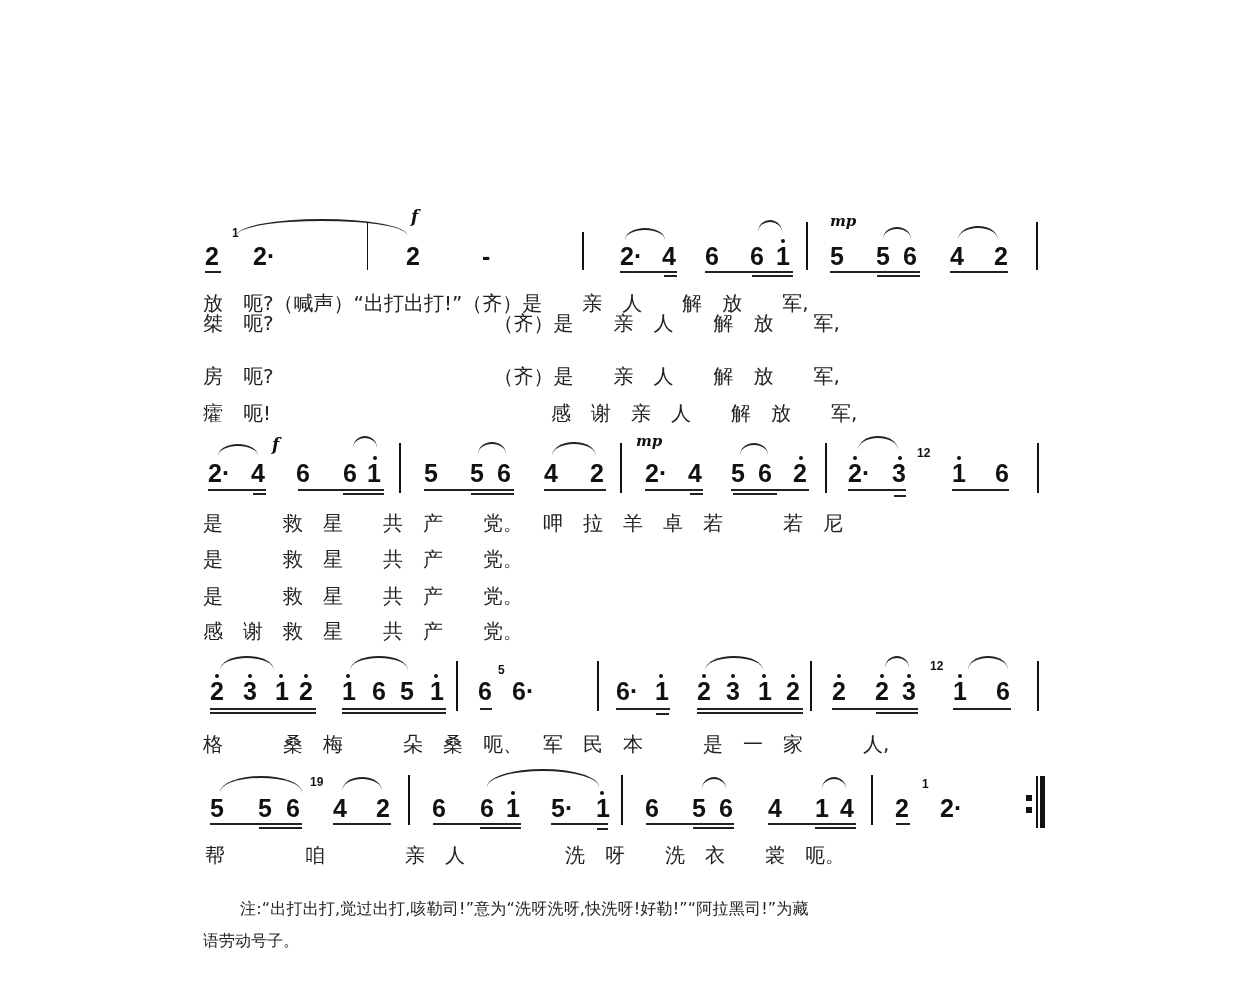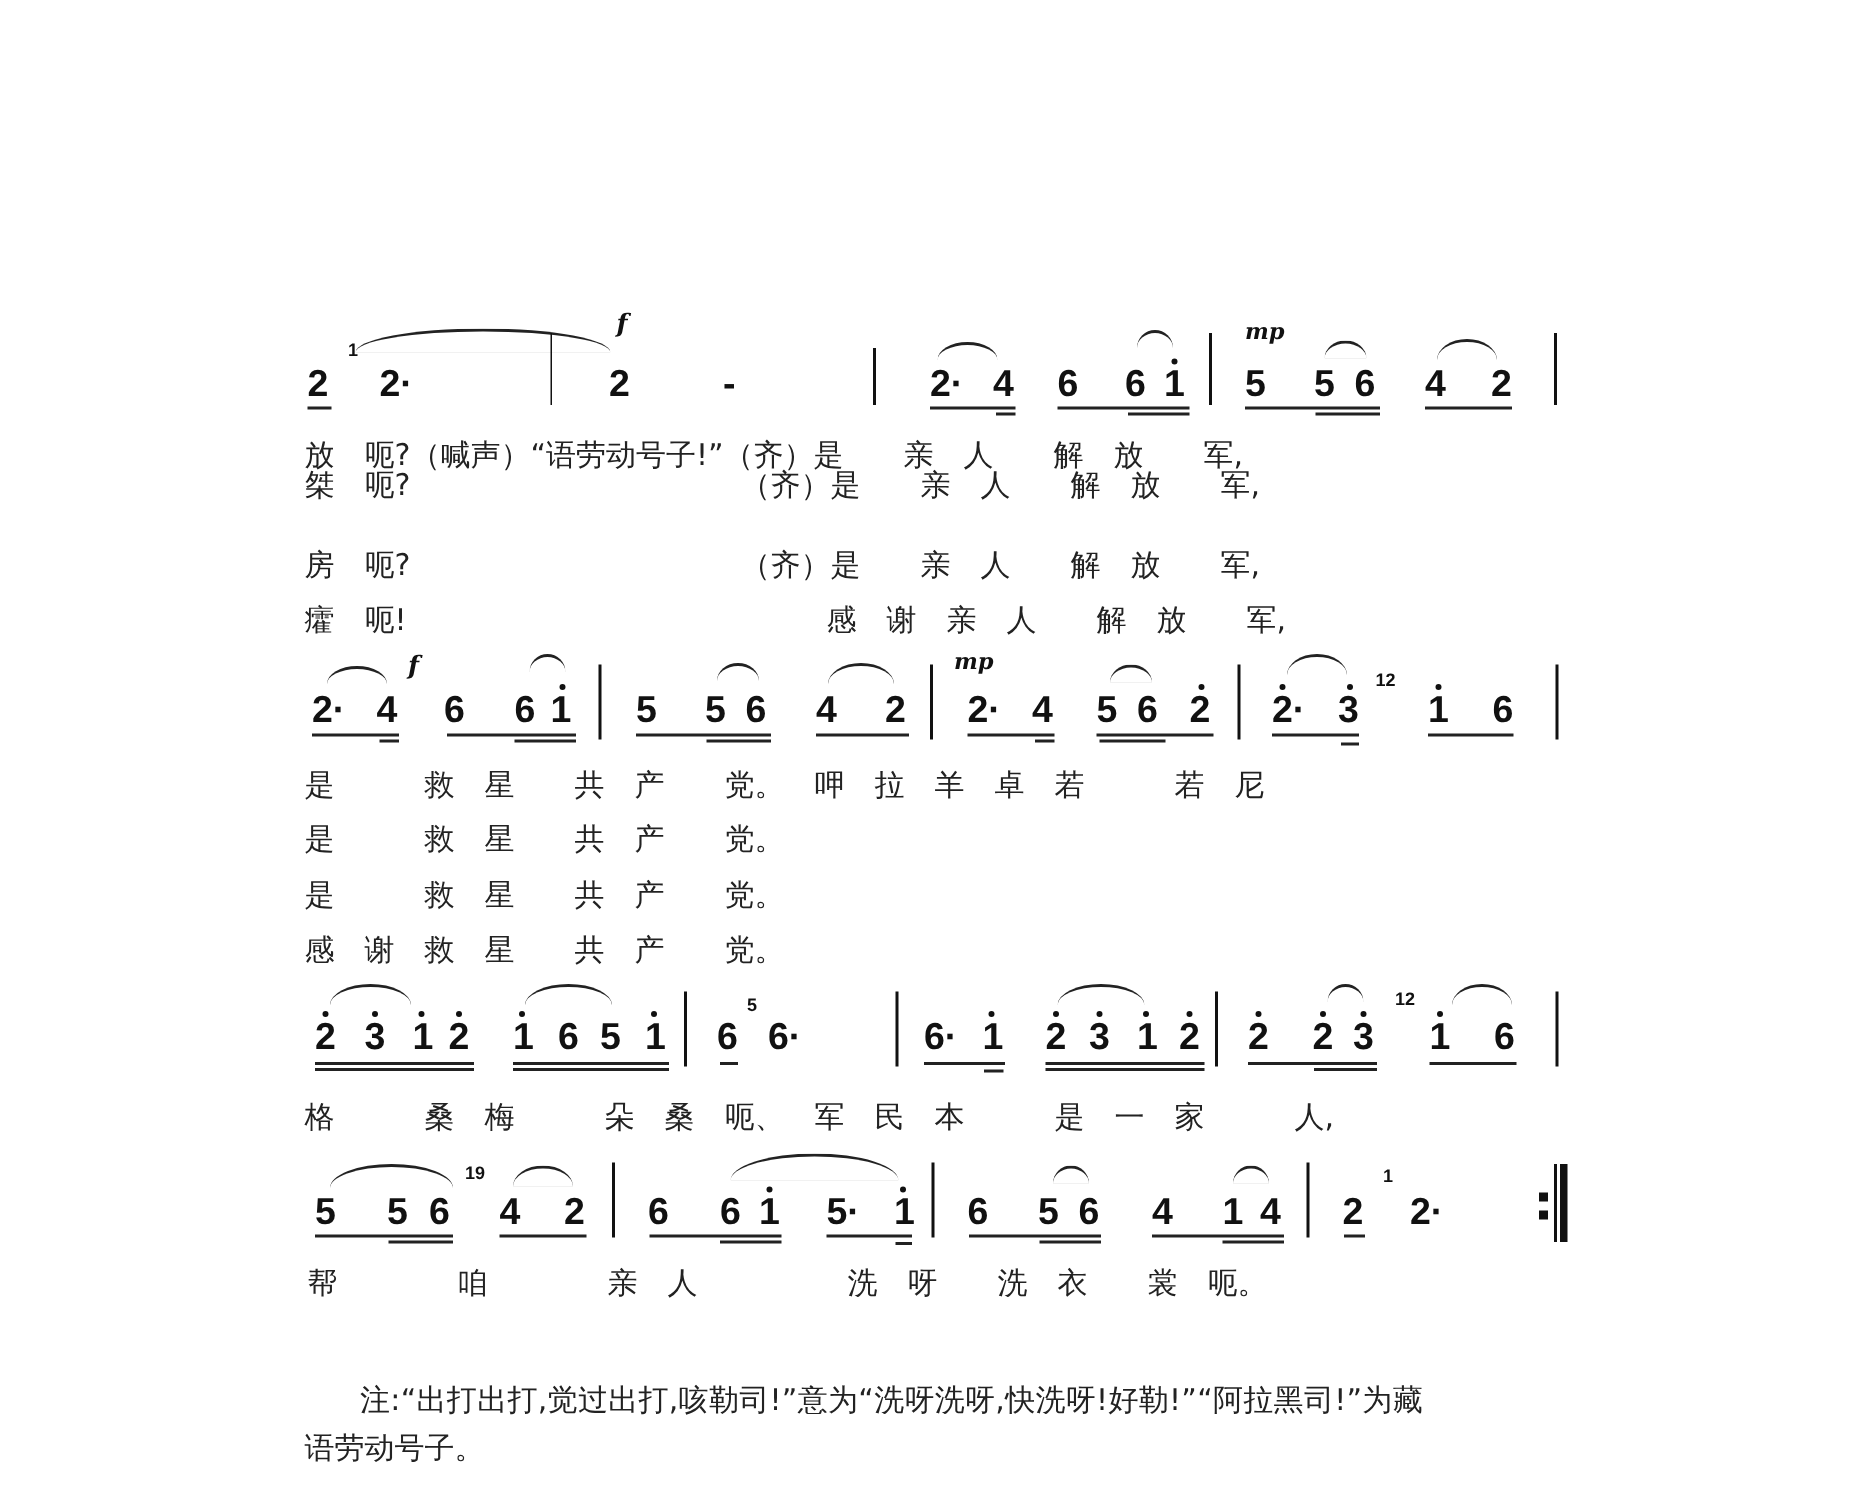--- a/index.html
+++ b/index.html
@@ -6,21 +6,21 @@
   body { width:1241px; height:999px; position:relative; overflow:hidden; color:#111; font-family:"DejaVu Sans", sans-serif; }
   .n { position:absolute; font-family:"Liberation Sans", sans-serif; font-weight:bold; font-size:25px; line-height:25px; color:#111; }
   .hi { position:absolute; width:4px; height:4px; border-radius:50%; background:#111; }
   .ul { position:absolute; height:2px; background:#222; }
   .bar { position:absolute; width:2px; background:#111; }
   .bar.thick { width:5px; }
   .slur { position:absolute; border-top:2px solid #222; border-radius:50% 50% 0 0 / 100% 100% 0 0; }
   .dyn { position:absolute; font-family:"DejaVu Serif", serif; font-style:italic; font-weight:bold; font-size:17px; color:#111; }
   .grace { position:absolute; font-family:"Liberation Sans", sans-serif; font-weight:bold; font-size:12px; color:#111; }
   .lyr { position:absolute; font-family:"DejaVu Sans", sans-serif; font-size:20px; line-height:22px; color:#222; white-space:pre; }
-  .note { position:absolute; font-family:"DejaVu Sans", sans-serif; font-size:20px; line-height:22px; color:#222; white-space:pre;margin-top:24px; }
+  .note { position:absolute; font-family:"DejaVu Sans", sans-serif; font-size:16px; line-height:22px; color:#222; white-space:pre; }
   .rep { position:absolute; width:6px; height:6px; background:#111; }
 </style>
 </head>
 <body>
 
 <div>
 
   <div>
     <span class="n" style="left:205px;top:244px;">2</span>
     <div class="ul" style="left:205px;top:271px;width:16px;"></div>
@@ -53,21 +53,21 @@
     <span class="n" style="left:876px;top:244px;">5</span>
     <span class="n" style="left:903px;top:244px;">6</span>
     <div class="ul" style="left:830px;top:271px;width:90px;"></div>
     <div class="ul" style="left:877px;top:275px;width:43px;"></div>
     <div class="slur" style="left:958px;top:226px;width:40px;height:12px;"></div>
     <span class="n" style="left:950px;top:244px;">4</span>
     <span class="n" style="left:994px;top:244px;">2</span>
     <div class="ul" style="left:950px;top:271px;width:58px;"></div>
     <div class="bar" style="left:1036px;top:222px;height:48px;"></div>
 
-    <span class="lyr" style="left:203px;top:292px;">放　呃?（喊声）“语劳动号子!”（齐）是　　亲　人　　解　放　　军,</span>
+    <span class="lyr" style="left:203px;top:292px;">放　呃?（喊声）“出打出打!”（齐）是　　亲　人　　解　放　　军,</span>
     <span class="lyr" style="left:203px;top:312px;">桀　呃?　　　　　　　　　　　（齐）是　　亲　人　　解　放　　军,</span>
     <span class="lyr" style="left:203px;top:365px;">房　呃?　　　　　　　　　　　（齐）是　　亲　人　　解　放　　军,</span>
     <span class="lyr" style="left:203px;top:402px;">癨　呃!　　　　　　　　　　　　　　感　谢　亲　人　　解　放　　军,</span>
   </div>
 
   <div>
     <div class="slur" style="left:218px;top:444px;width:40px;height:10px;"></div>
     <span class="n" style="left:208px;top:461px;">2·</span>
     <span class="n" style="left:251px;top:461px;">4</span>
     <div class="ul" style="left:208px;top:489px;width:58px;"></div>
@@ -118,21 +118,21 @@
     <span class="grace" style="left:917px;top:446px;">12</span>
     <span class="n" style="left:952px;top:461px;">1</span>
     <div class="hi" style="left:957px;top:456px;"></div>
     <span class="n" style="left:995px;top:461px;">6</span>
     <div class="ul" style="left:952px;top:489px;width:57px;"></div>
     <div class="bar" style="left:1037px;top:443px;height:50px;"></div>
 
     <span class="lyr" style="left:203px;top:512px;">是　　　救　星　　共　产　　党。　呷　拉　羊　卓　若　　　若　尼</span>
     <span class="lyr" style="left:203px;top:548px;">是　　　救　星　　共　产　　党。</span>
     <span class="lyr" style="left:203px;top:585px;">是　　　救　星　　共　产　　党。</span>
-    <span class="lyr" style="left:203px;top:622px;">感　谢　救　星　　共　产　　党。</span>
+    <span class="lyr" style="left:203px;top:622px;font-family:Liberation Mono, monospace;">感　谢　救　星　　共　产　　党。</span>
   </div>
 
   <div>
     <div class="slur" style="left:220px;top:656px;width:54px;height:12px;"></div>
     <span class="n" style="left:210px;top:679px;">2</span>
     <span class="n" style="left:243px;top:679px;">3</span>
     <span class="n" style="left:275px;top:679px;">1</span>
     <span class="n" style="left:299px;top:679px;">2</span>
     <div class="hi" style="left:215px;top:674px;"></div>
     <div class="hi" style="left:248px;top:674px;"></div>

